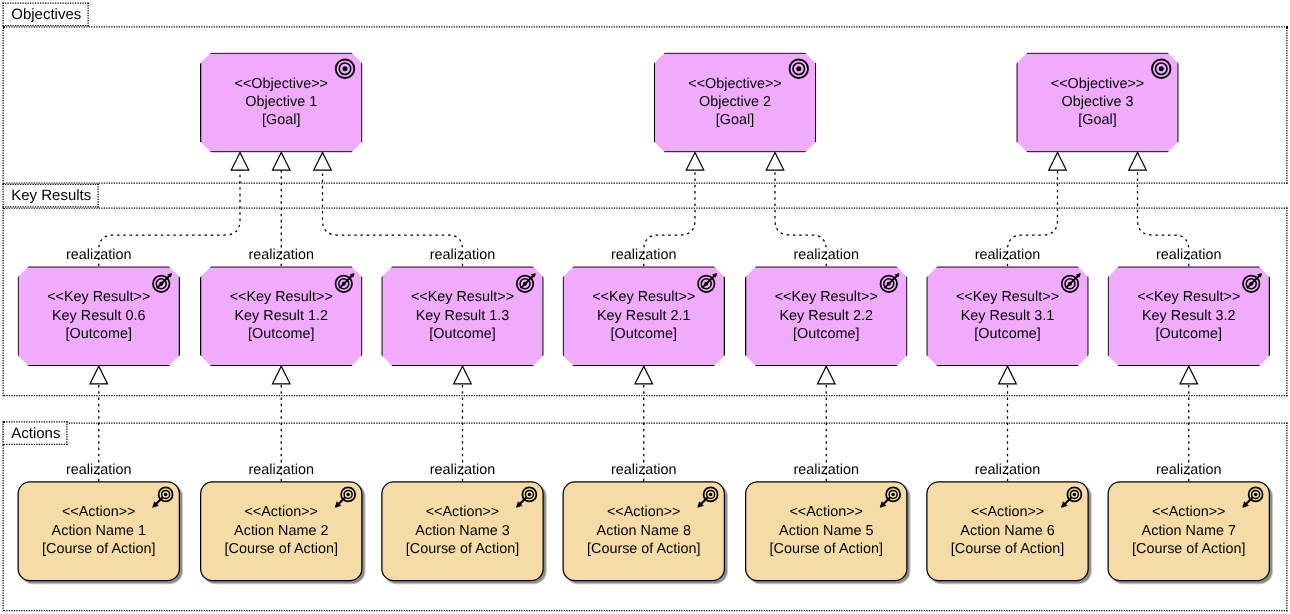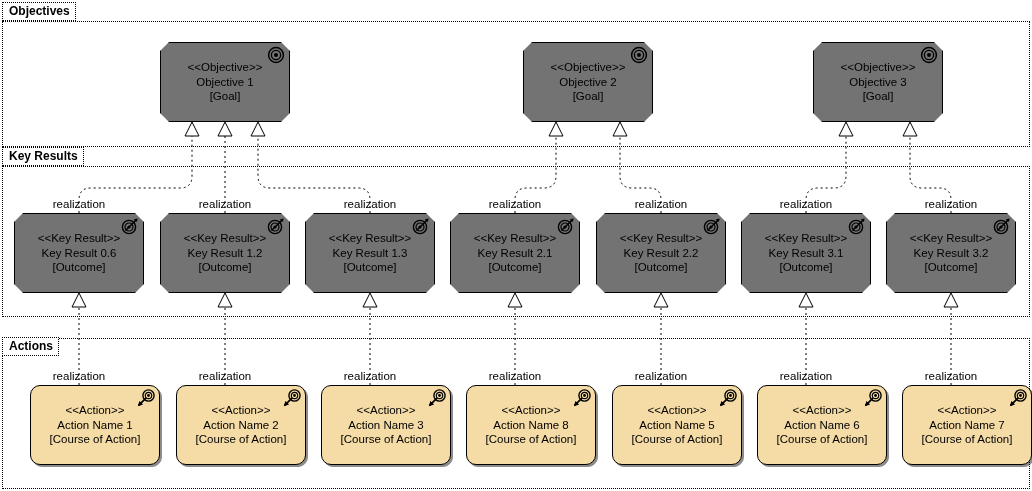--- a/index.html
+++ b/index.html
@@ -40,21 +40,20 @@
     border: 1px dotted #000000;
     border-bottom: 1px dotted #000000;
     background: #ffffff;
     box-sizing: border-box;
     font-size: 12px;
     color: #000000;
     line-height: 17px;
     padding: 0 5px 0 6px;
     white-space: nowrap;
     height: 19px;
-    font-weight: bold;
   }
 
   
   .node {
     position: absolute;
     box-sizing: border-box;
     display: flex;
     flex-direction: column;
     align-items: center;
     justify-content: center;
@@ -62,31 +61,30 @@
     color: #000000;
     line-height: 14.5px;
     text-align: center;
     border: 1px solid #000000;
     filter: drop-shadow(2px 2px 0.6px rgba(0,0,0,0.45));
   }
   .node .line { display: block; white-space: nowrap; }
 
   
   .node.motivation {
-    background: #737373;
+    background: #f0abfc;
     clip-path: polygon(
       9px 0, calc(100% - 9px) 0, 100% 9px,
       100% calc(100% - 9px), calc(100% - 9px) 100%,
       9px 100%, 0 calc(100% - 9px), 0 9px);
   }
   
   .node.strategy {
     background: #f5dca6;
     border-radius: 10px;
-    margin-left: 16px;
   }
 
   .node-icon {
     position: absolute;
     right: 4px;
     top: 3px;
     width: 18px;
     height: 18px;
     line-height: 0;
   }

